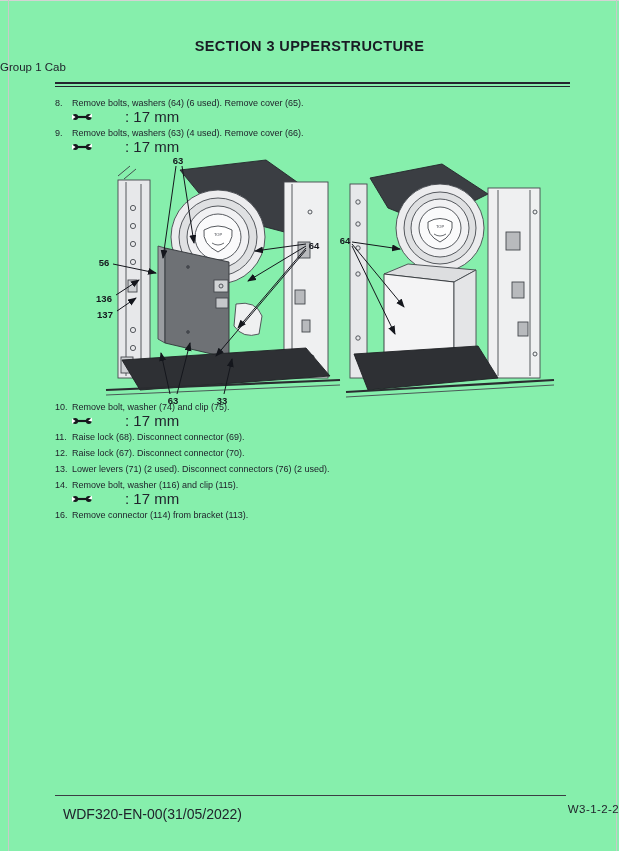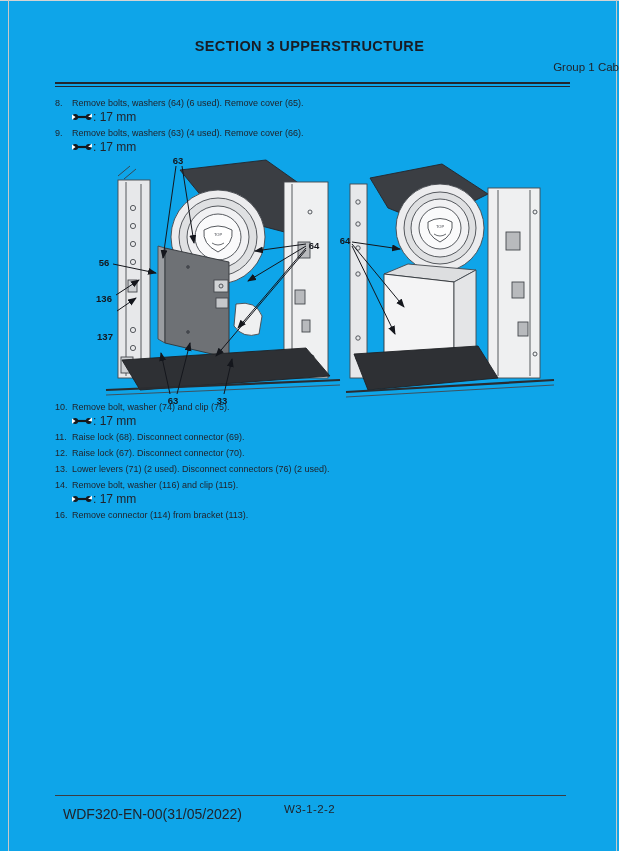--- a/index.html
+++ b/index.html
@@ -1,56 +1,56 @@
 <!DOCTYPE html>
 <html><head>
 <meta charset="utf-8">
 <style>
   html,body{margin:0;padding:0;background:#ffffff;}
   .page{
-    position:relative;width:619px;height:851px;background:#0ea5e9;
+    position:relative;width:619px;height:851px;background:#86efac;
     font-family:"Liberation Sans",sans-serif;color:#20242c;overflow:hidden;
   }
   .edge-top{position:absolute;left:0;top:0;width:619px;height:1px;background:#d4d4d4;}
   .edge-left{position:absolute;left:8px;top:0;width:1px;height:851px;background:#c9c9c9;}
   .edge-right{position:absolute;left:616px;top:0;width:1px;height:851px;background:#c9c9c9;}
 
   .page-title{
     position:absolute;left:0;top:38px;width:619px;text-align:center;
     font-size:14.5px;font-weight:bold;letter-spacing:.4px;margin:0;color:#191c24;
   }
   .page-subtitle{
-    position:absolute;left:0;top:61px;width:619px;text-align:right;
+    position:absolute;left:0;top:61px;width:619px;text-align:left;
     font-size:11.5px;color:#20242c;
   }
   .rule-thick{position:absolute;left:55px;top:82px;width:515px;height:2px;background:#23262e;}
   .rule-thin{position:absolute;left:55px;top:86px;width:515px;height:1px;background:#23262e;}
 
   ol.steps{position:absolute;left:55px;margin:0;padding:0;list-style:none;font-size:9px;line-height:12px;}
   #steps-a{top:97px;width:520px;}
   #steps-b{top:401px;width:545px;}
   ol.steps li{margin:0 0 4px 0;}
   .step-row{display:flex;}
   .step-number{flex:0 0 17px;}
   .step-text{flex:1;}
   .tool-line{display:flex;align-items:center;margin:2px 0 0 17px;height:12px;}
   .tool-line svg{display:block;margin-right:1px;}
-  .tool-spec{font-size:12px;}
+  .tool-spec{font-size:15px;margin-left:32px;}
 
   .figure{position:absolute;left:88px;top:152px;width:470px;height:262px;}
   .figure svg.art{position:absolute;left:0;top:0;}
   #callout-overlay{position:absolute;left:0;top:0;}
   .callout-label{
     position:absolute;transform:translate(-50%,-50%);
     font-size:9.5px;font-weight:bold;color:#14161c;white-space:nowrap;
   }
 
   .footer-rule{position:absolute;left:55px;top:795px;width:511px;height:1px;background:#3a3d44;}
   .doc-code{position:absolute;left:63px;top:806px;font-size:14px;color:#20242c;}
-  .page-code{position:absolute;left:0;top:803px;width:619px;text-align:center;font-size:11.5px;letter-spacing:.4px;color:#20242c;}
+  .page-code{position:absolute;left:0;top:803px;width:619px;text-align:right;font-size:11.5px;letter-spacing:.4px;color:#20242c;}
 </style>
 </head>
 <body>
 
 <div class="page">
   <div class="edge-top"></div>
   <div class="edge-left"></div>
   <div class="edge-right"></div>
 
   <h1 class="page-title">SECTION 3 UPPERSTRUCTURE</h1>
@@ -211,21 +211,21 @@
           <line x1="136" y1="242" x2="144" y2="207" stroke="#14161c" stroke-width="1" marker-end="url(#arr)"></line>
           <line x1="264" y1="90" x2="312" y2="97" stroke="#14161c" stroke-width="1" marker-end="url(#arr)"></line>
           <line x1="264" y1="92" x2="316" y2="155" stroke="#14161c" stroke-width="1" marker-end="url(#arr)"></line>
           <line x1="264" y1="94" x2="307" y2="182" stroke="#14161c" stroke-width="1" marker-end="url(#arr)"></line>
         </g>
     </svg>
     <div id="callout-labels">
         <div class="callout-label" style="left: 90px; top: 8px;">63</div>
         <div class="callout-label" style="left: 16px; top: 110px;">56</div>
         <div class="callout-label" style="left: 16px; top: 146px;">136</div>
-        <div class="callout-label" style="left: 17px; top: 162px; margin-top: 22px;">137</div>
+        <div class="callout-label" style="left: 17px; top: 162px;">137</div>
         <div class="callout-label" style="left: 226px; top: 93px;">64</div>
         <div class="callout-label" style="left: 85px; top: 248px;">63</div>
         <div class="callout-label" style="left: 134px; top: 248px;">33</div>
         <div class="callout-label" style="left: 257px; top: 88px;">64</div>
       </div>
   </div>
 
   <ol id="steps-b" class="steps">
       <li>
         <div class="step-row">

